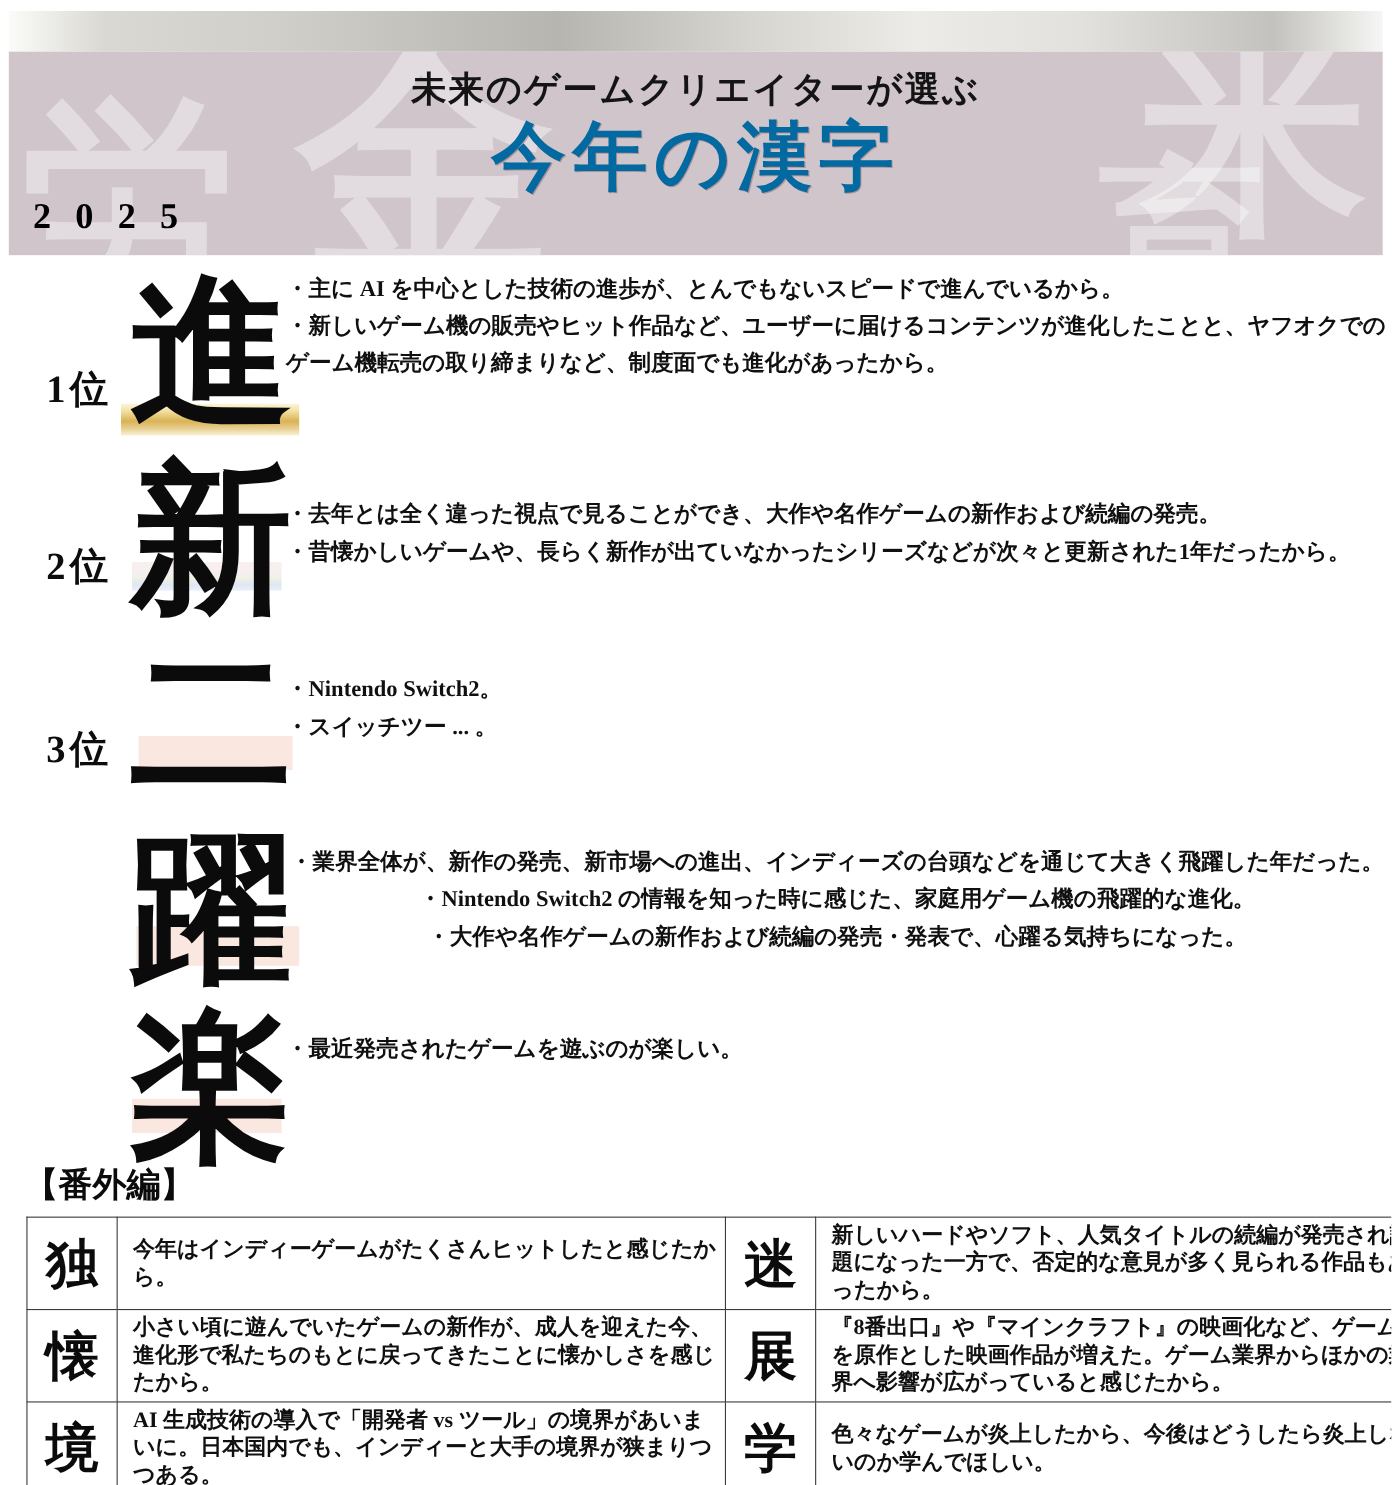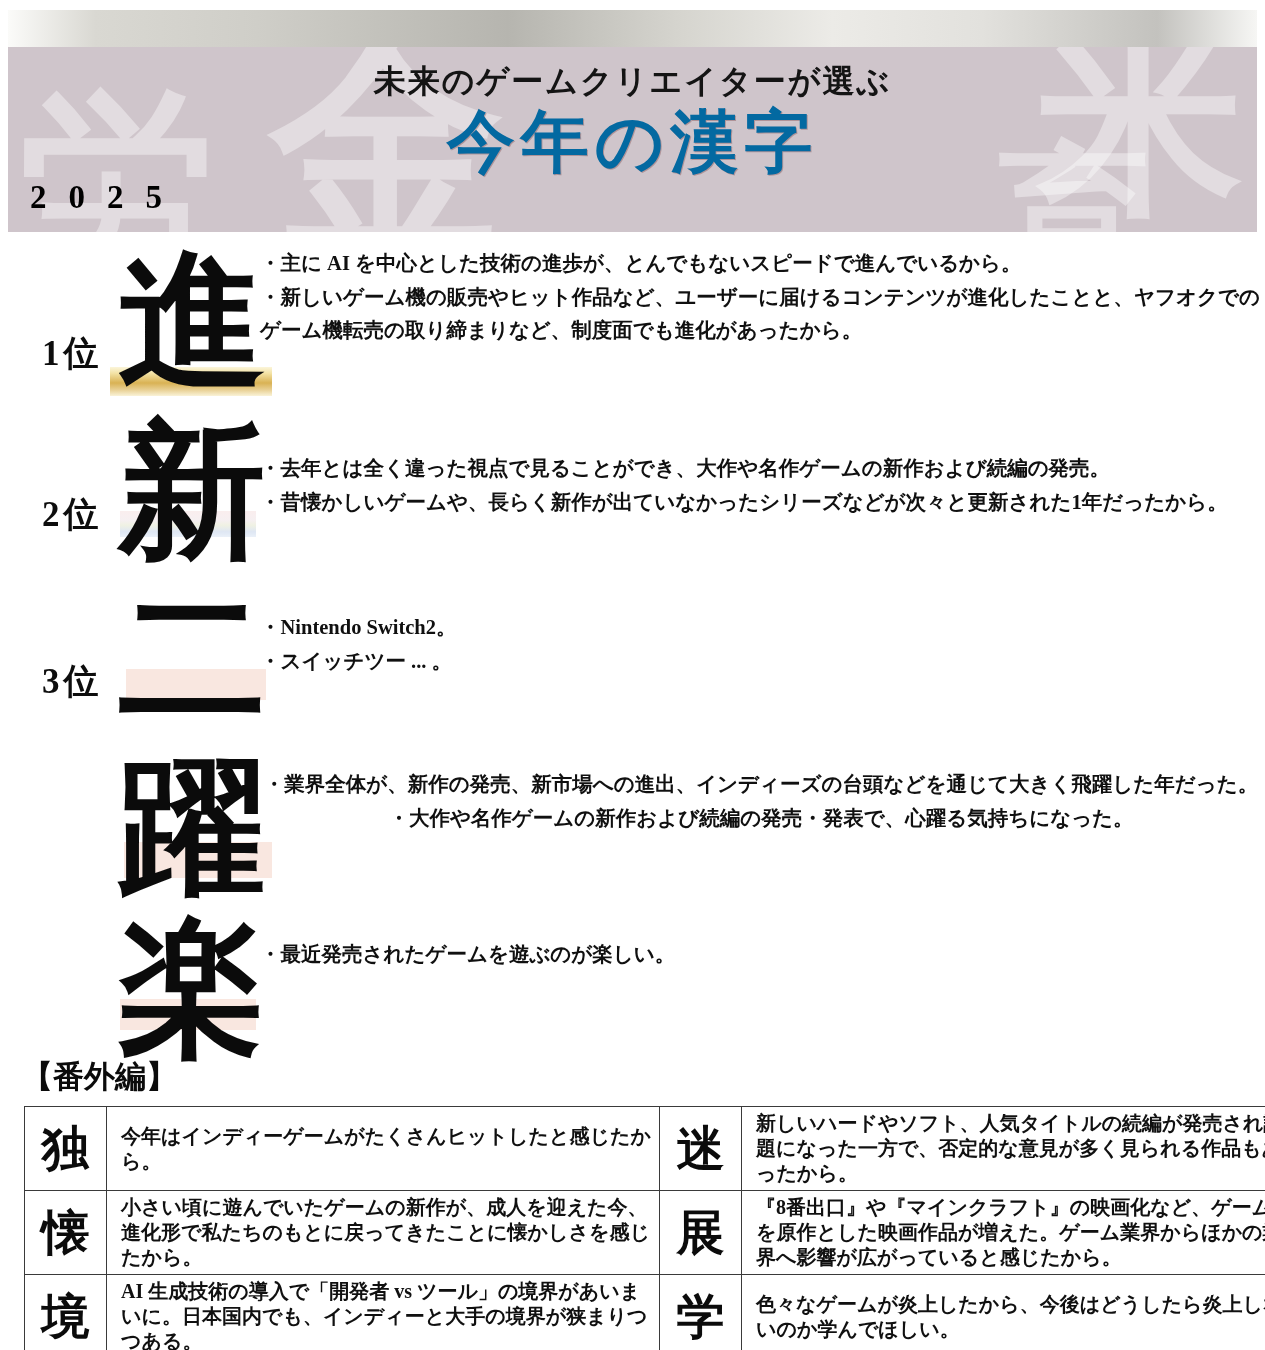--- a/index.html
+++ b/index.html
@@ -102,20 +102,21 @@
       <div class="point">・スイッチツー ... 。</div>
     </div>
   </section>
 
   <section class="sec sec-3">
     <div class="rank-label"></div>
     <div class="bar"></div>
     <div class="big-kanji">躍</div>
     <div class="points">
       <div class="point">・業界全体が、新作の発売、新市場への進出、インディーズの台頭などを通じて大きく飛躍した年だった。</div>
+      <div class="point">・Nintendo Switch2 の情報を知った時に感じた、家庭用ゲーム機の飛躍的な進化。</div>
       <div class="point">・大作や名作ゲームの新作および続編の発売・発表で、心躍る気持ちになった。</div>
     </div>
   </section>
 
   <section class="sec sec-4">
     <div class="rank-label"></div>
     <div class="bar"></div>
     <div class="big-kanji">楽</div>
     <div class="points">
       <div class="point">・最近発売されたゲームを遊ぶのが楽しい。</div>

